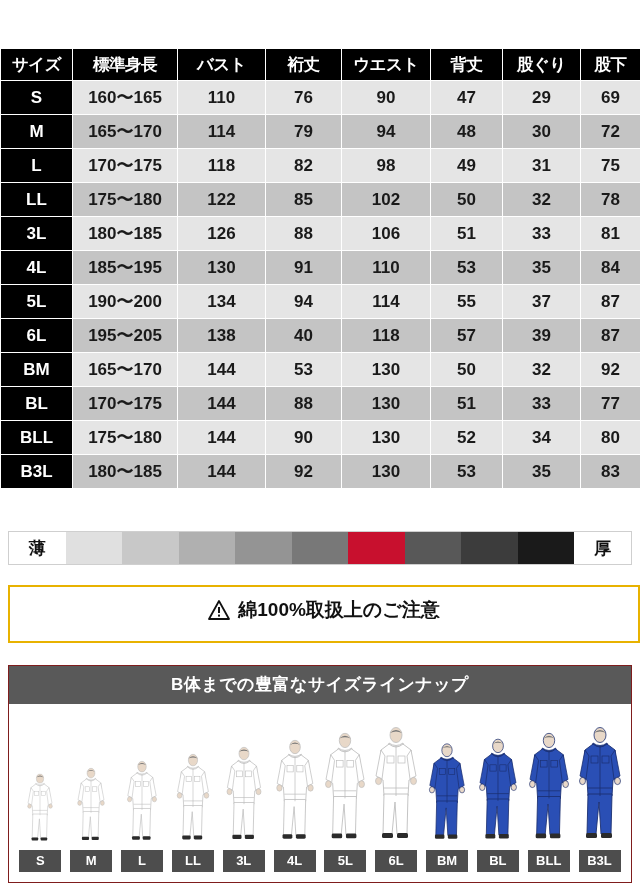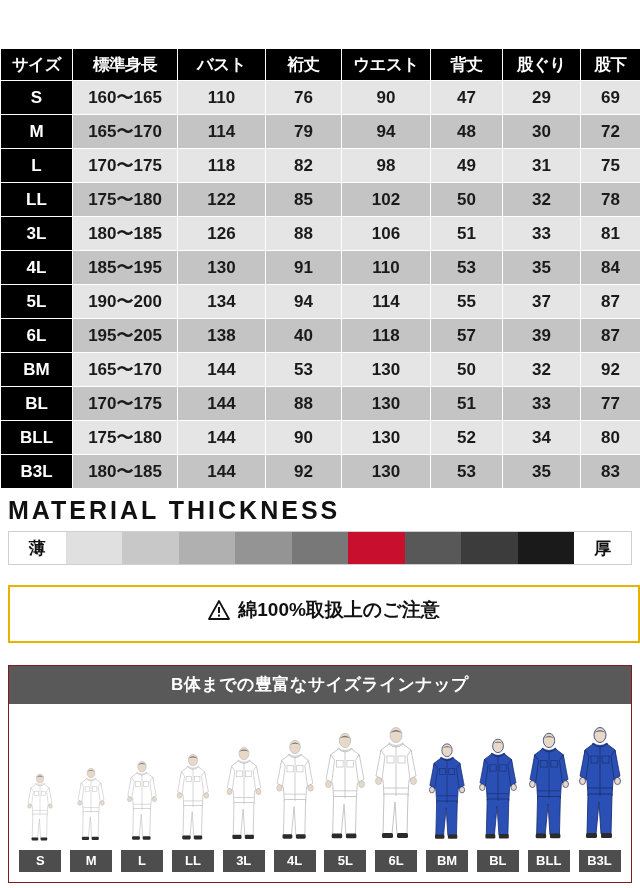--- a/index.html
+++ b/index.html
@@ -301,21 +301,20 @@
           <td>92</td>
           <td>130</td>
           <td>53</td>
           <td>35</td>
           <td>83</td>
         </tr>
       </tbody>
   </table>
 
   <div class="mat-head">
-    <span class="mat-title">MATERIAL THICKNESS</span>
   </div>
   <div class="swatches" id="swatches">
       <div class="sw label-cell" style="background: rgb(255, 255, 255);">薄</div>
       <div class="sw" style="background: rgb(224, 224, 224);"></div>
       <div class="sw" style="background: rgb(200, 200, 200);"></div>
       <div class="sw" style="background: rgb(176, 176, 176);"></div>
       <div class="sw" style="background: rgb(148, 148, 148);"></div>
       <div class="sw" style="background: rgb(120, 120, 120);"></div>
       <div class="sw" style="background: rgb(200, 16, 46);"></div>
       <div class="sw" style="background: rgb(88, 88, 88);"></div>

